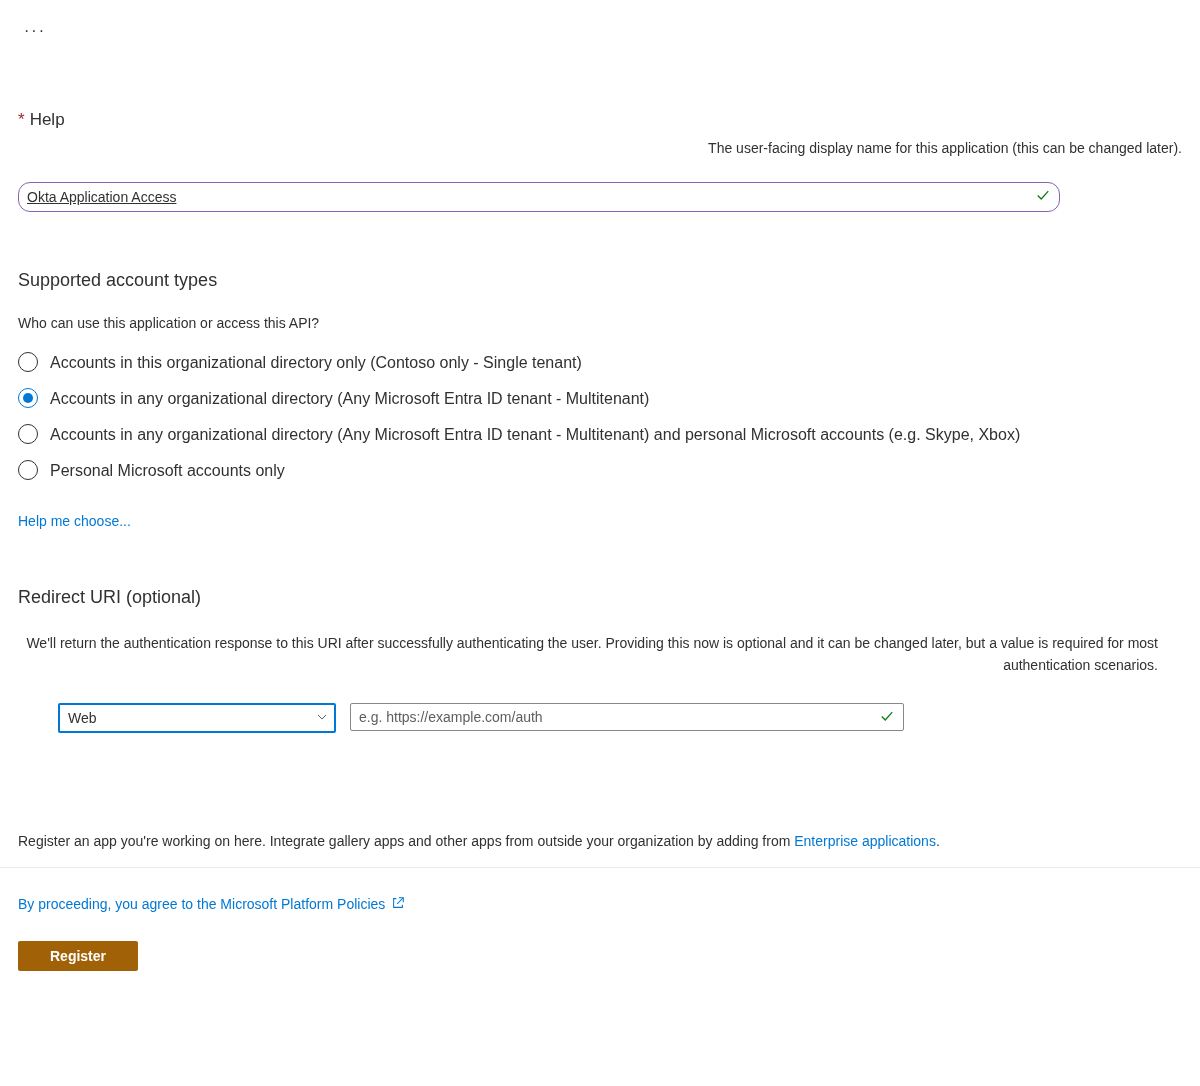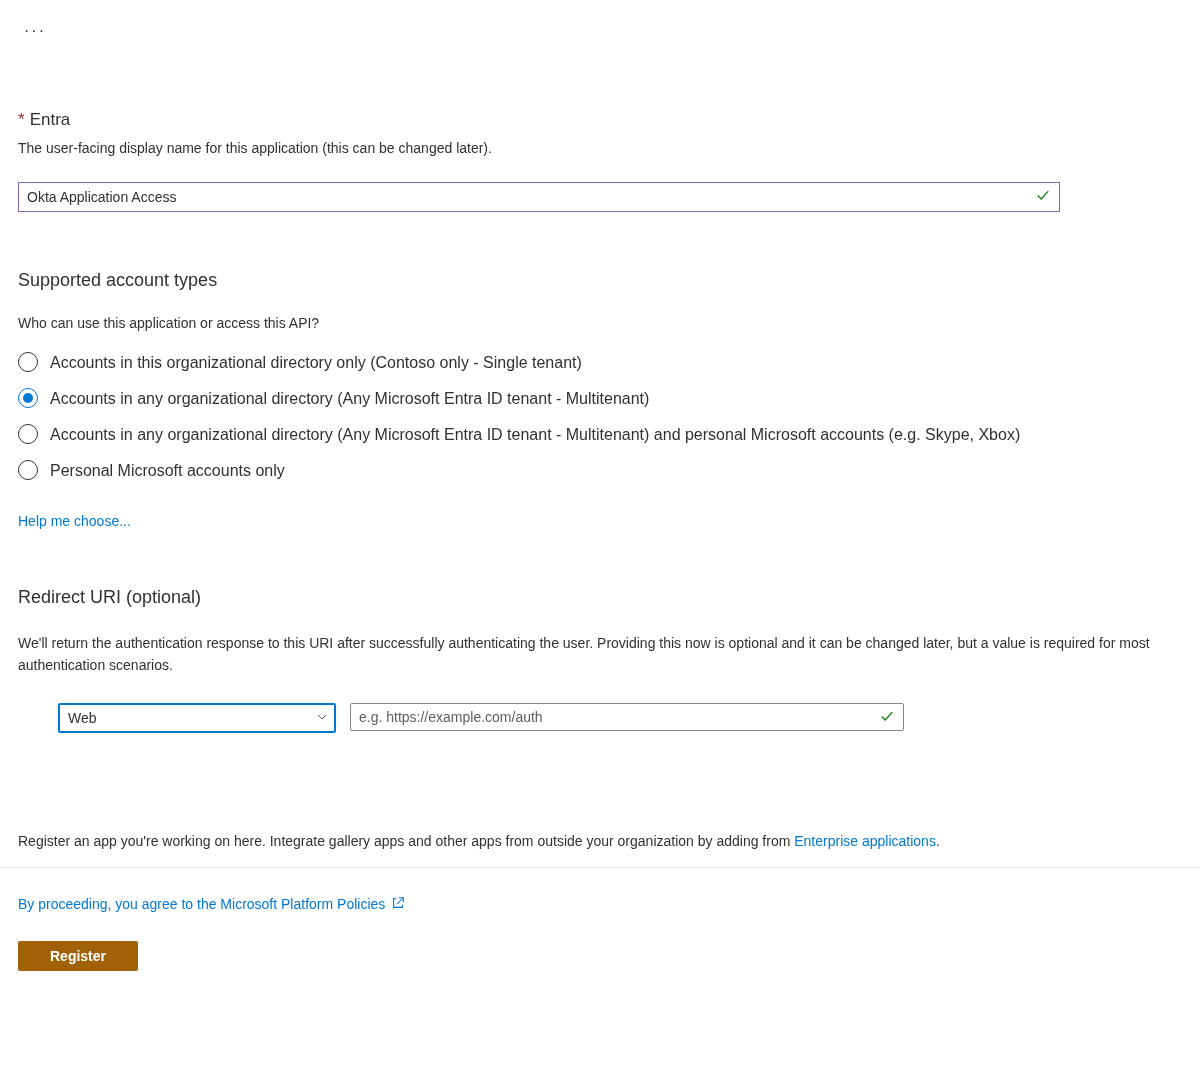--- a/index.html
+++ b/index.html
@@ -45,35 +45,37 @@
       align-items: center;
     }
     .required {
       color: #a4262c;
       margin-right: 5px;
     }
     .field-help {
       font-size: 14px;
       color: #323130;
       margin-bottom: 26px;
+      text-align: right;
     }
     .name-input-wrapper {
       position: relative;
       width: 100%;
       max-width: 1042px;
     }
     .name-input {
       width: 100%;
       padding: 6px 20px 6px 8px;
       font-size: 14px;
       font-family: inherit;
       border: 1px solid #8664b4;
-      border-radius: 0;
+      border-radius: 12px;
       outline: none;
       color: #323130;
+      text-decoration: underline;
     }
     .valid-check {
       position: absolute;
       right: 10px;
       top: 50%;
       transform: translateY(-50%);
       color: #107c10;
       font-weight: 600;
       pointer-events: none;
     }
@@ -218,21 +220,21 @@
 
 
 <div class="page-header">
   <span class="more-icon">···</span>
 </div>
 
 
 <div class="section">
   <div class="field-label">
     <span class="required">*</span>
-    <span>Entra</span>
+    <span>Help</span>
   </div>
   <div class="field-help">The user-facing display name for this application (this can be changed later).</div>
   <div class="name-input-wrapper">
     <input type="text" class="name-input" value="Okta Application Access" style="">
     <span class="valid-check">
       <svg width="14" height="14" viewBox="0 0 16 16">
           <path fill="none" stroke="#107c10" stroke-width="1.5" d="M2 8 L6 12 L14 3"></path>
         </svg>
     </span>
   </div>

